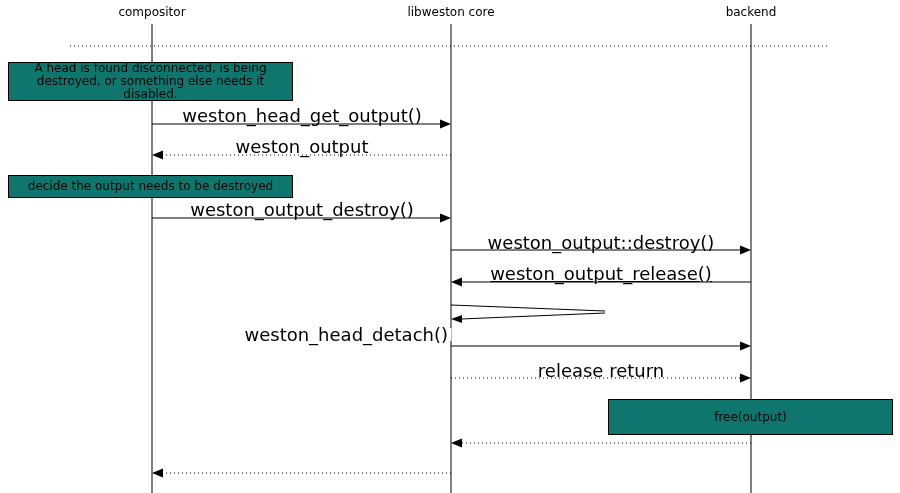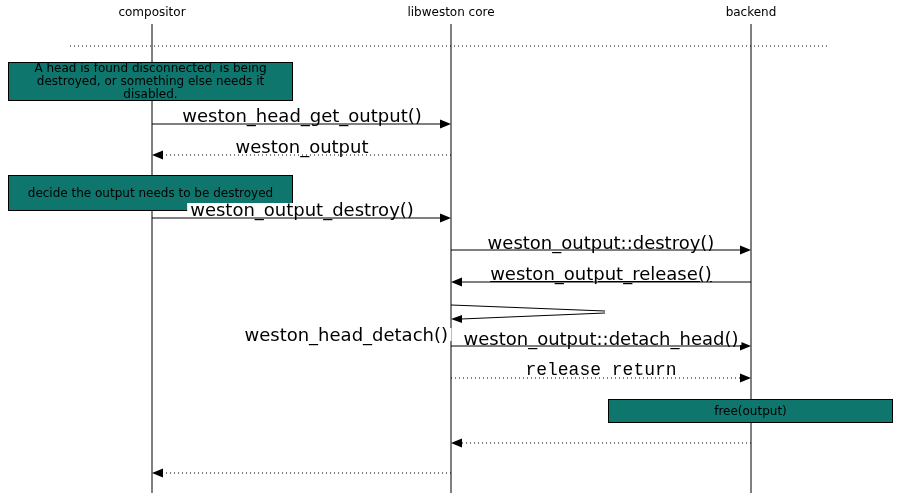--- a/index.html
+++ b/index.html
@@ -133,29 +133,28 @@
   </svg>
 
   <div class="actor-label" style="left:152px; top:5px;">compositor</div>
   <div class="actor-label" style="left:451px; top:5px;">libweston core</div>
   <div class="actor-label" style="left:751px; top:5px;">backend</div>
 
 
   <div class="note-box" style="left:8px; top:62px; width:285px; height:39px;">
     <span class="note-text">A head is found disconnected, is being destroyed, or something else needs it disabled.</span>
   </div>
-  <div class="note-box" style="left:8px; top:175px; width:285px; height:36px;">
+  <div class="note-box" style="left:8px; top:175px; width:285px; height:23px;">
     <span class="note-text">decide the output needs to be destroyed</span>
   </div>
-  <div class="note-box" style="left:608px; top:399px; width:285px; height:24px;">
+  <div class="note-box" style="left:608px; top:399px; width:285px; height:36px;">
     <span class="note-text">free(output)</span>
   </div>
 
   <div class="msg-label center" style="left:302px; top:109px;">weston_head_get_output()</div>
   <div class="msg-label center" style="left:302px; top:140px;">weston_output</div>
   <div class="msg-label center" style="left:302px; top:203px;">weston_output_destroy()</div>
   <div class="msg-label center" style="left:601px; top:236px;">weston_output::destroy()</div>
   <div class="msg-label center" style="left:601px; top:267px;text-decoration:underline;">weston_output_release()</div>
   <div class="msg-label right" style="left:451px; top:300px;">weston_head_detach()</div>
-  <div class="msg-label center" style="left:601px; top:332px;">weston_output::detach_head()</div>
-  <div class="msg-label center" style="left:601px; top:364px;font-family:Liberation Mono, monospace;">release return</div>
+  <div class="msg-label center" style="left:601px; top:364px;">release return</div>
 
 </div>
 
 </body></html>

